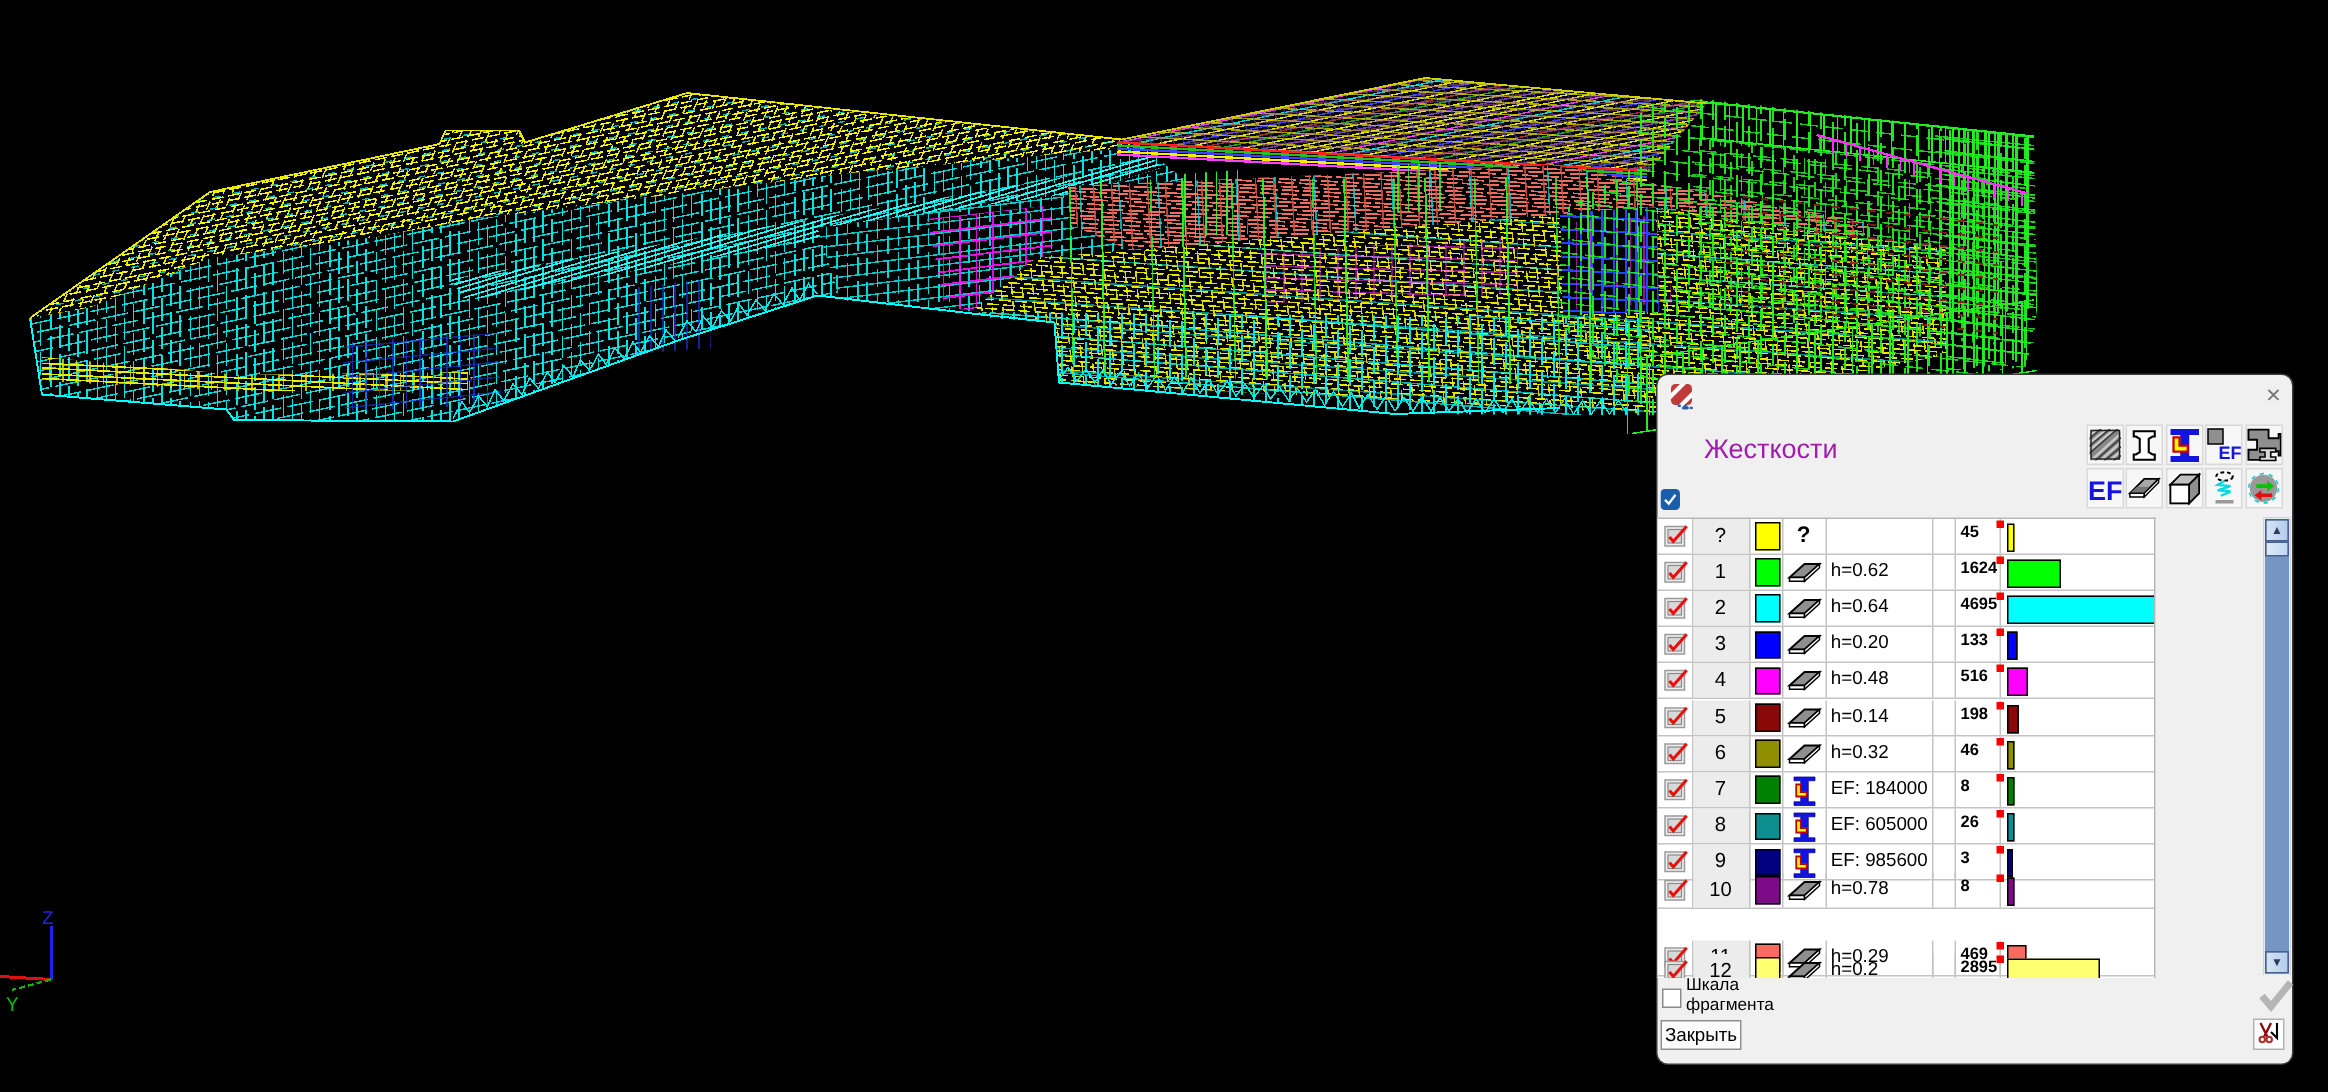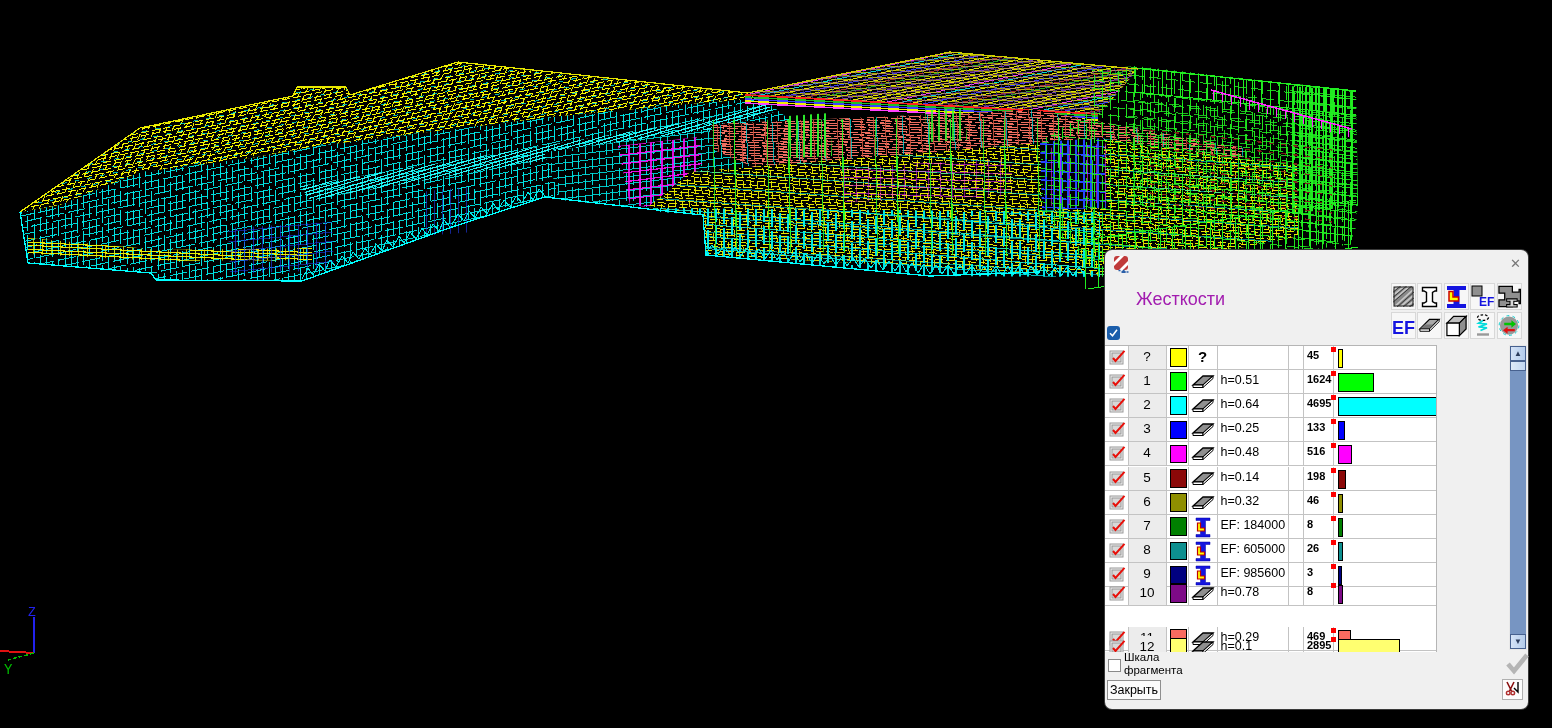--- a/index.html
+++ b/index.html
@@ -1855,21 +1855,21 @@
         </div>
 <div class="c num">1</div>
 <div class="c colr">
           <span class="sw" style="background:#00ff00"></span>
         </div>
 <div class="c ico"><svg width="24" height="18" viewBox="0 0 24 18">
             <polygon points="2,13 12,4 22,4 12,13" fill="#8f8f8f" stroke="#000" stroke-width="1.3"></polygon>
             <polygon points="2,13 12,13 12,15.5 2,15.5" fill="#fff" stroke="#000" stroke-width="1"></polygon>
             <polygon points="12,13 22,4 22,6.5 12,15.5" fill="#fff" stroke="#000" stroke-width="1"></polygon>
           </svg></div>
-<div class="c lab">h=0.51</div>
+<div class="c lab">h=0.62</div>
 <div class="c nar"></div>
 <div class="c cnt">1624<span class="rdot"></span></div>
 <div class="c bar">
           <span class="b" style="width:34px;background:#00ff00"></span>
         </div>
 </div>
       <div class="trow" style="top:48.4px">
 <div class="c cb">
           <span class="chk"><svg width="17" height="15" viewBox="0 0 17 15">
               <rect x="1" y="1" width="13" height="13" fill="#ededed" stroke="#9a9a9a"></rect>
@@ -1903,21 +1903,21 @@
         </div>
 <div class="c num">3</div>
 <div class="c colr">
           <span class="sw" style="background:#0000ff"></span>
         </div>
 <div class="c ico"><svg width="24" height="18" viewBox="0 0 24 18">
             <polygon points="2,13 12,4 22,4 12,13" fill="#8f8f8f" stroke="#000" stroke-width="1.3"></polygon>
             <polygon points="2,13 12,13 12,15.5 2,15.5" fill="#fff" stroke="#000" stroke-width="1"></polygon>
             <polygon points="12,13 22,4 22,6.5 12,15.5" fill="#fff" stroke="#000" stroke-width="1"></polygon>
           </svg></div>
-<div class="c lab">h=0.25</div>
+<div class="c lab">h=0.20</div>
 <div class="c nar"></div>
 <div class="c cnt">133<span class="rdot"></span></div>
 <div class="c bar">
           <span class="b" style="width:5px;background:#0000ff"></span>
         </div>
 </div>
       <div class="trow" style="top:96.8px">
 <div class="c cb">
           <span class="chk"><svg width="17" height="15" viewBox="0 0 17 15">
               <rect x="1" y="1" width="13" height="13" fill="#ededed" stroke="#9a9a9a"></rect>
@@ -2116,21 +2116,21 @@
         </div>
 <div class="c num">12</div>
 <div class="c colr">
           <span class="sw" style="background:#ffff70"></span>
         </div>
 <div class="c ico"><svg width="24" height="18" viewBox="0 0 24 18">
             <polygon points="2,13 12,4 22,4 12,13" fill="#8f8f8f" stroke="#000" stroke-width="1.3"></polygon>
             <polygon points="2,13 12,13 12,15.5 2,15.5" fill="#fff" stroke="#000" stroke-width="1"></polygon>
             <polygon points="12,13 22,4 22,6.5 12,15.5" fill="#fff" stroke="#000" stroke-width="1"></polygon>
           </svg></div>
-<div class="c lab">h=0.1</div>
+<div class="c lab">h=0.2</div>
 <div class="c nar"></div>
 <div class="c cnt">2895<span class="rdot"></span></div>
 <div class="c bar">
           <span class="b" style="width:60px;background:#ffff70"></span>
         </div>
 </div>
     </div>
   <div id="sbar">
     <div class="sbtn" style="top:0">
         <span class="tri">▲</span>

